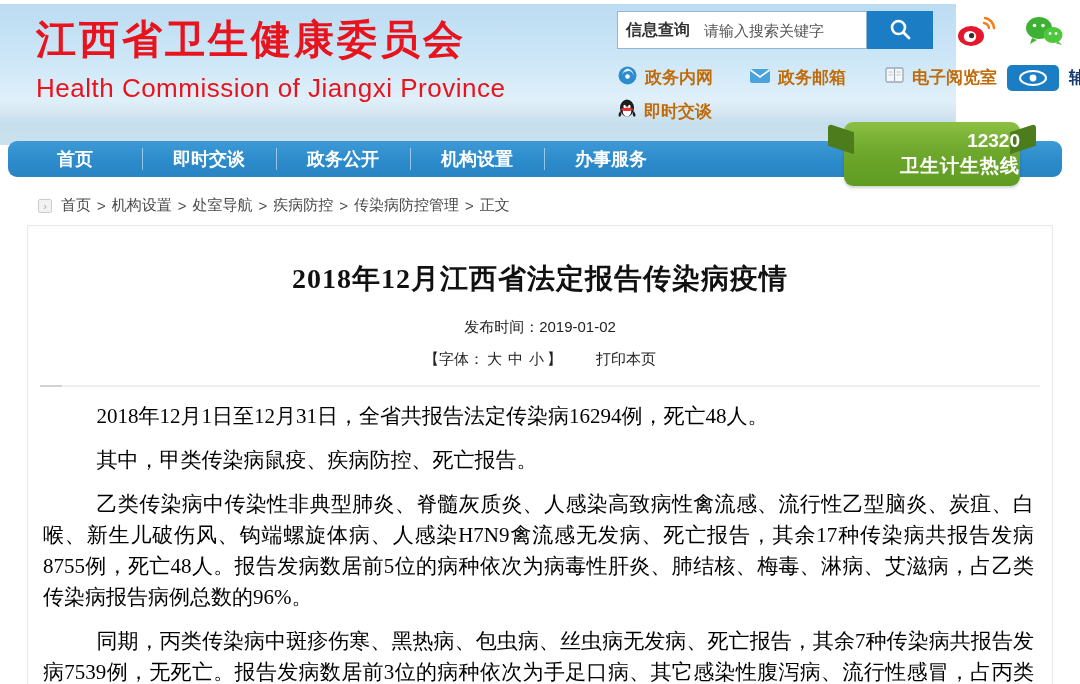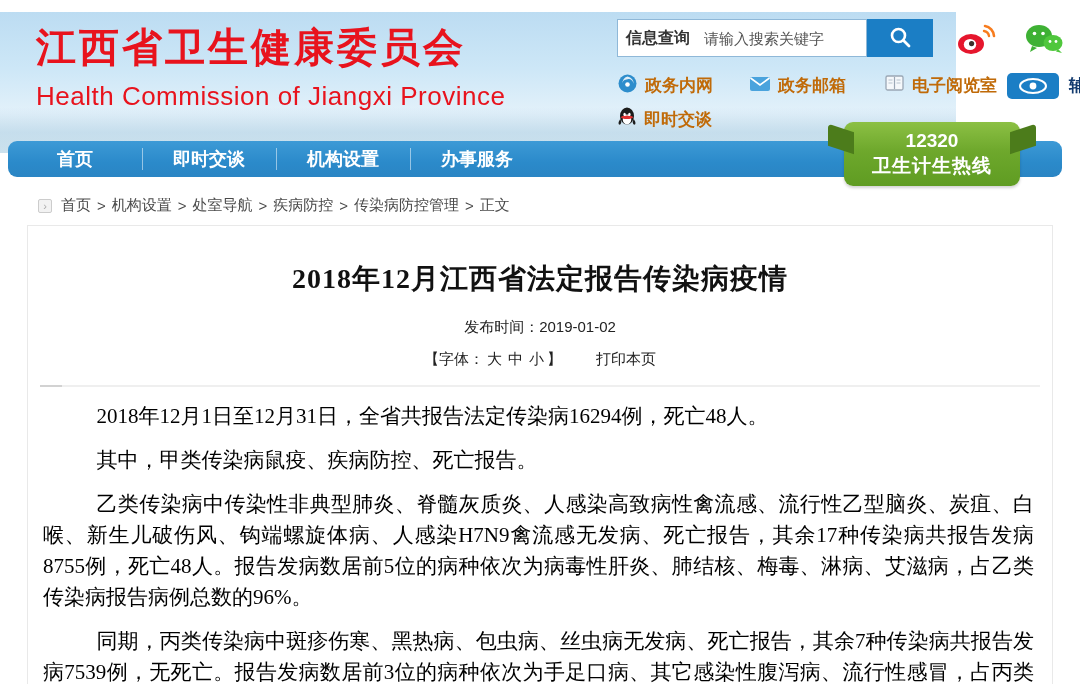--- a/index.html
+++ b/index.html
@@ -2,21 +2,21 @@
 <html><head>
 <meta charset="utf-8">
 <style>
   * { margin:0; padding:0; box-sizing:border-box; }
   html,body { background:#ffffff; }
   body { font-family:"Liberation Sans", sans-serif; }
   .page { position:relative; width:1080px; height:684px; overflow:hidden; background:#fff; }
 
   
   .header {
-    position:absolute; left:0; top:12px; width:956px; height:141px;
+    position:absolute; left:0; top:4px; width:956px; height:141px;
     background:linear-gradient(180deg,#bcdcf2 0%,#cde7f7 40%,#e3f1fa 72%,#dcedf6 100%);
   }
   .header::after { 
     content:""; position:absolute; left:0; bottom:0; width:100%; height:46px;
     background:linear-gradient(180deg, rgba(160,200,225,0) 0%, rgba(150,190,215,.35) 55%, rgba(190,215,230,.55) 100%);
   }
   .logo { position:absolute; left:36px; top:8px; cursor:pointer; z-index:3; }
   .logo-cn { font-size:40px; font-weight:900; color:#e8131d; letter-spacing:3px; font-family:"Liberation Sans",sans-serif; }
   .logo-en { font-size:26px; color:#e8131d; margin-top:6px; letter-spacing:.5px; }
 
@@ -50,21 +50,21 @@
     width:134px; text-align:center; line-height:36px; color:#fff; font-size:18px; font-weight:bold;
     text-decoration:none; cursor:pointer; position:relative; display:block;
   }
   .nav a + a::before { content:""; position:absolute; left:0; top:7px; height:22px; width:1px; background:rgba(255,255,255,.5); }
   .nav a:nth-child(7)::before { content:""; position:absolute; left:0; top:7px; height:22px; width:1px; background:rgba(255,255,255,.5); }
 
   .hotline {
     position:absolute; right:42px; top:-19px; width:176px; height:64px; z-index:4;
     background:linear-gradient(180deg,#8cc044 0%, #6ea82c 45%, #5f9c22 100%);
     border-radius:9px; color:#fff; text-align:center; cursor:pointer;
-    display:flex; flex-direction:column; justify-content:center; box-shadow:0 2px 3px rgba(0,0,0,.18);
+    display:flex; flex-direction:column; justify-content:center; box-shadow:0 2px 3px rgba(0,0,0,.18);align-items:flex-end;
   }
   .hotline::before, .hotline::after {
     content:""; position:absolute; top:6px; width:26px; height:22px; background:#4c7c1b; z-index:-1;
   }
   .hotline::before { left:-16px; transform:skewY(18deg); border-radius:4px 0 0 0; }
   .hotline::after  { right:-16px; transform:skewY(-18deg); border-radius:0 4px 0 0; }
   .hotline .num { font-size:19px; font-weight:bold; line-height:24px; }
   .hotline .sub { font-size:19px; font-weight:bold; line-height:26px; letter-spacing:1px; }
 
   
@@ -200,20 +200,21 @@
             </svg>
         </span>
         <span class="lbl">即时交谈</span>
       </div>
     </div>
   </div>
 
   <nav class="nav">
     <a>首页</a>
     <a>即时交谈</a>
+    <a>政务公开</a>
     <a>机构设置</a>
     <a>办事服务</a>
     <div class="hotline">
       <span class="num">12320</span>
       <span class="sub">卫生计生热线</span>
     </div>
   </nav>
 
   <div class="crumbs">
     <span class="crumb-icon">›</span>

